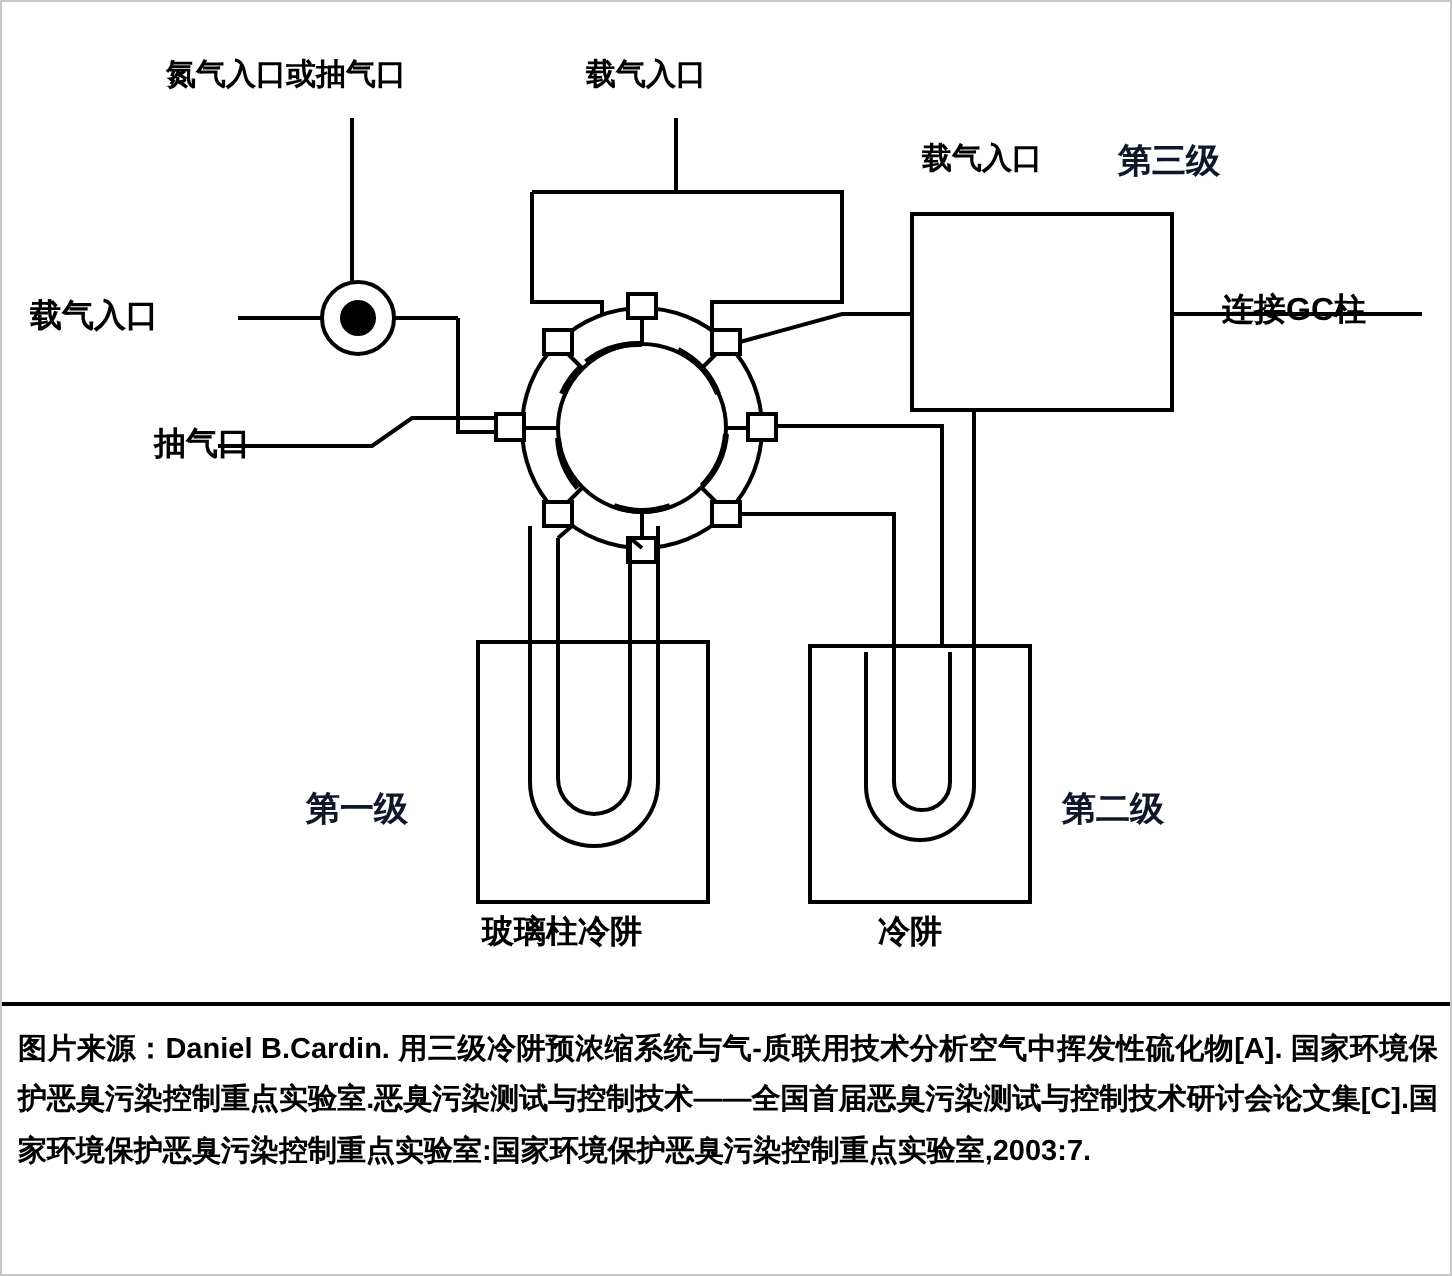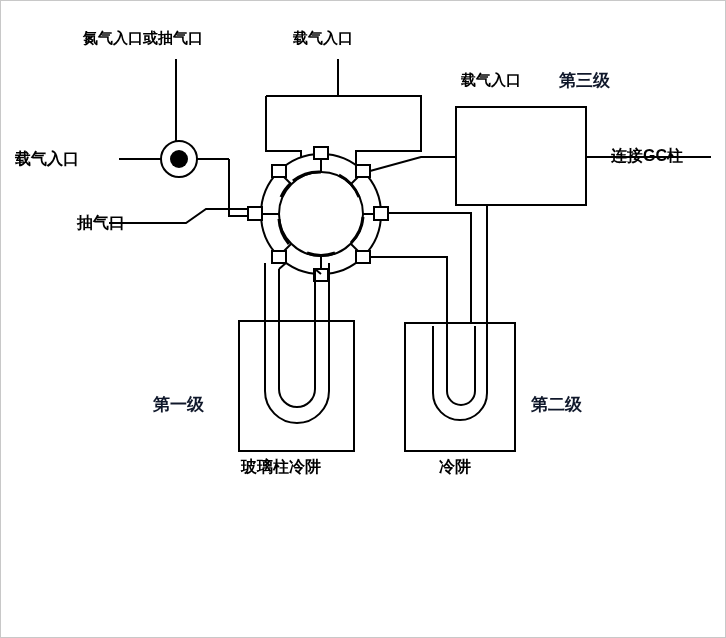--- a/index.html
+++ b/index.html
@@ -142,14 +142,15 @@
     <div class="lbl big" style="left:32px; top:212px;margin-left:44px;">抽气口</div>
     <div class="lbl" style="left:460px; top:70px;">载气入口</div>
     <div class="lbl red" style="left:558px; top:70px;">第三级</div>
     <div class="lbl big" style="left:610px; top:145px;">连接GC柱</div>
     <div class="lbl red" style="left:152px; top:394px;">第一级</div>
     <div class="lbl red" style="left:530px; top:394px;">第二级</div>
     <div class="lbl big" style="left:220px; top:456px;margin-left:20px;">玻璃柱冷阱</div>
     <div class="lbl big" style="left:438px; top:456px;text-align:right;">冷阱</div>
   </div>
 
+  <div id="caption">图片来源：Daniel B.Cardin. 用三级冷阱预浓缩系统与气-质联用技术分析空气中挥发性硫化物[A]. 国家环境保护恶臭污染控制重点实验室.恶臭污染测试与控制技术——全国首届恶臭污染测试与控制技术研讨会论文集[C].国家环境保护恶臭污染控制重点实验室:国家环境保护恶臭污染控制重点实验室,2003:7.</div>
 
 </div>
 
 </body></html>

